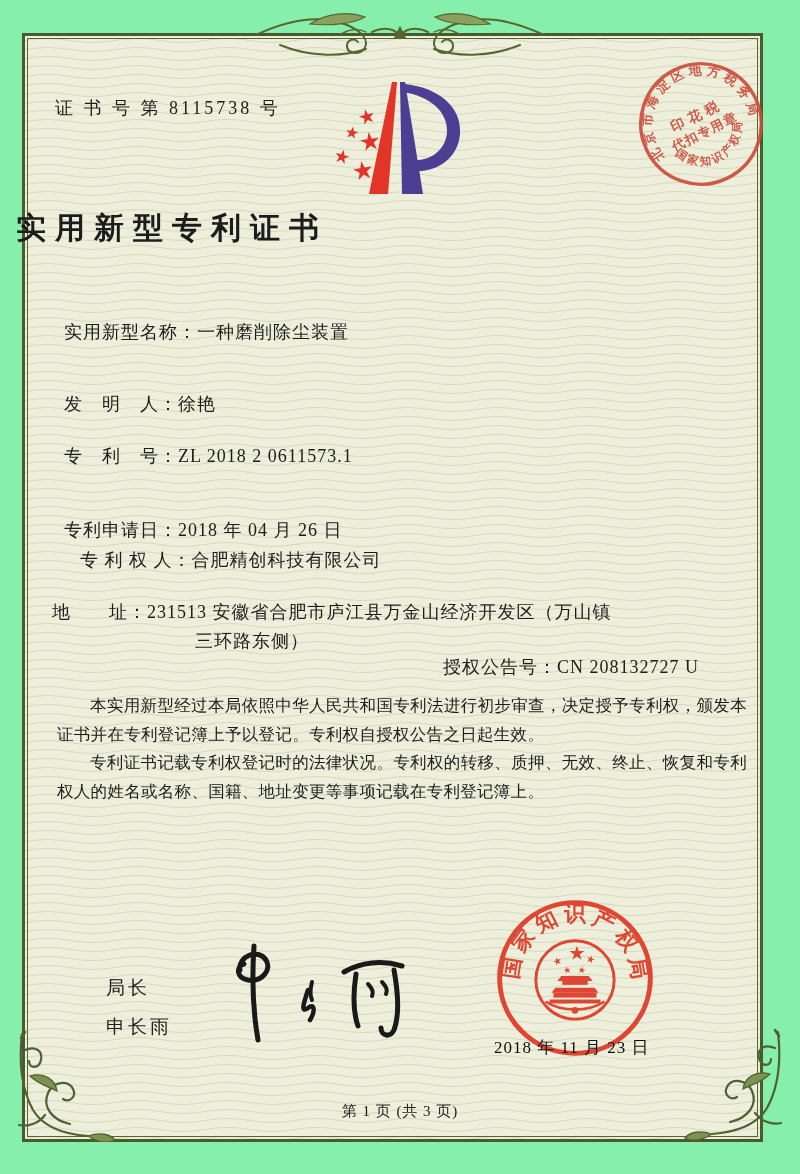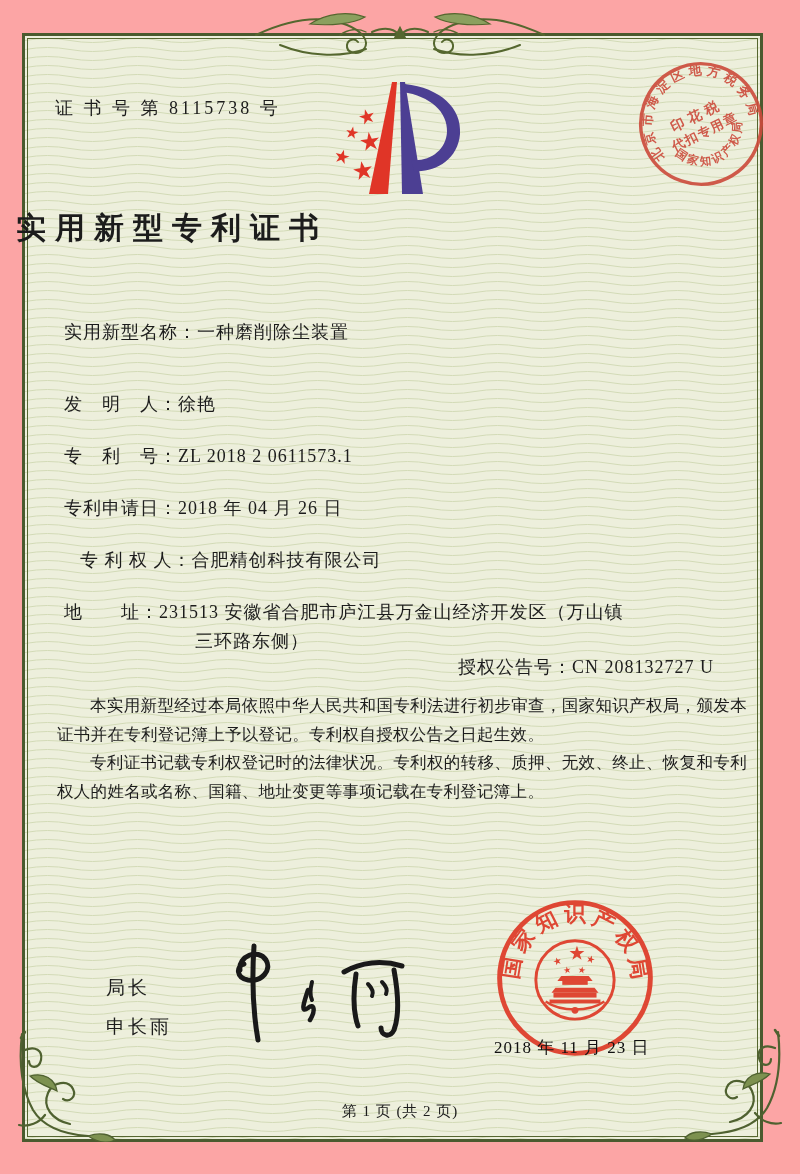--- a/index.html
+++ b/index.html
@@ -1,18 +1,18 @@
 <!DOCTYPE html>
 <html><head>
 <meta charset="utf-8">
 <style>
   html,body{margin:0;padding:0;background:#e9e5d8;}
   .page{
     position:relative;width:800px;height:1174px;margin:0 auto;
-    background:#fca5a5;overflow:hidden;
+    background:#86efac;overflow:hidden;
     font-family:"Liberation Serif","DejaVu Serif",serif;color:#1c1c1c;
   }
   .frame{
     position:absolute;left:22px;top:33px;width:735px;height:1103px;
     border:3px solid #4a5a2e;background:#edefdc;box-sizing:content-box;
   }
   .frame-inner{position:absolute;inset:2px;border:1px solid #55662f;}
   .waves{position:absolute;inset:0;width:100%;height:100%;}
   .abs{position:absolute;}
   .cert-no{left:55px;top:96px;font-size:18px;letter-spacing:3px;z-index:3;}
@@ -136,36 +136,36 @@
 
   <div class="abs row" style="left:64px;top:320px">
     <span class="lbl">实用新型名称：</span><span>一种磨削除尘装置</span>
   </div>
   <div class="abs row" style="left:64px;top:392px">
     <span class="lbl">发　明　人：</span><span>徐艳</span>
   </div>
   <div class="abs row" style="left:64px;top:444px">
     <span class="lbl">专　利　号：</span><span>ZL 2018 2 0611573.1</span>
   </div>
-  <div class="abs row" style="left:64px;top:496px">
+  <div class="abs row" style="left:64px;top:518px">
     <span class="lbl">专利申请日：</span><span>2018 年 04 月 26 日</span>
   </div>
   <div class="abs row" style="left:80px;top:548px">
     <span class="lbl">专 利 权 人：</span><span>合肥精创科技有限公司</span>
   </div>
-  <div class="abs row" style="left:64px;top:600px">
+  <div class="abs row" style="left:52px;top:600px">
     <span class="lbl">地　　址：</span><span>231513 安徽省合肥市庐江县万金山经济开发区（万山镇</span>
   </div>
   <div class="abs row addr2">三环路东侧）</div>
-  <div class="abs row" style="left:458px;top:655px">
+  <div class="abs row" style="left:443px;top:655px">
     <span class="lbl">授权公告号：</span><span>CN 208132727 U</span>
   </div>
 
   <div class="abs paras">
-    <p>本实用新型经过本局依照中华人民共和国专利法进行初步审查，国家知识产权局，颁发本证书并在专利登记簿上予以登记。专利权自授权公告之日起生效。</p>
+    <p>本实用新型经过本局依照中华人民共和国专利法进行初步审查，决定授予专利权，颁发本证书并在专利登记簿上予以登记。专利权自授权公告之日起生效。</p>
     <p>专利证书记载专利权登记时的法律状况。专利权的转移、质押、无效、终止、恢复和专利权人的姓名或名称、国籍、地址变更等事项记载在专利登记簿上。</p>
   </div>
 
   <div class="abs officer">
     <div>局长</div>
     <div>申长雨</div>
   </div>
 
   <svg class="abs" style="left:196px;top:940px;z-index:4" width="230" height="108" viewBox="0 0 230 108">
     <g stroke="#191919" stroke-width="5" fill="none" stroke-linecap="round">
@@ -203,15 +203,15 @@
         <rect x="-22" y="13" width="44" height="5"></rect>
         <rect x="-26" y="20" width="52" height="4"></rect>
         <path d="M-30,22 C-14,33 14,33 30,22" fill="none" stroke="#de3b28" stroke-width="2.5"></path>
         <circle cy="31" r="3.5"></circle>
       </g>
     </g>
   </svg>
 
   <div class="abs seal-date">2018 年 11 月 23 日</div>
 
-  <div class="abs footer">第 1 页 (共 2 页)</div>
+  <div class="abs footer">第 1 页 (共 3 页)</div>
 
 </div>
 
 </body></html>

